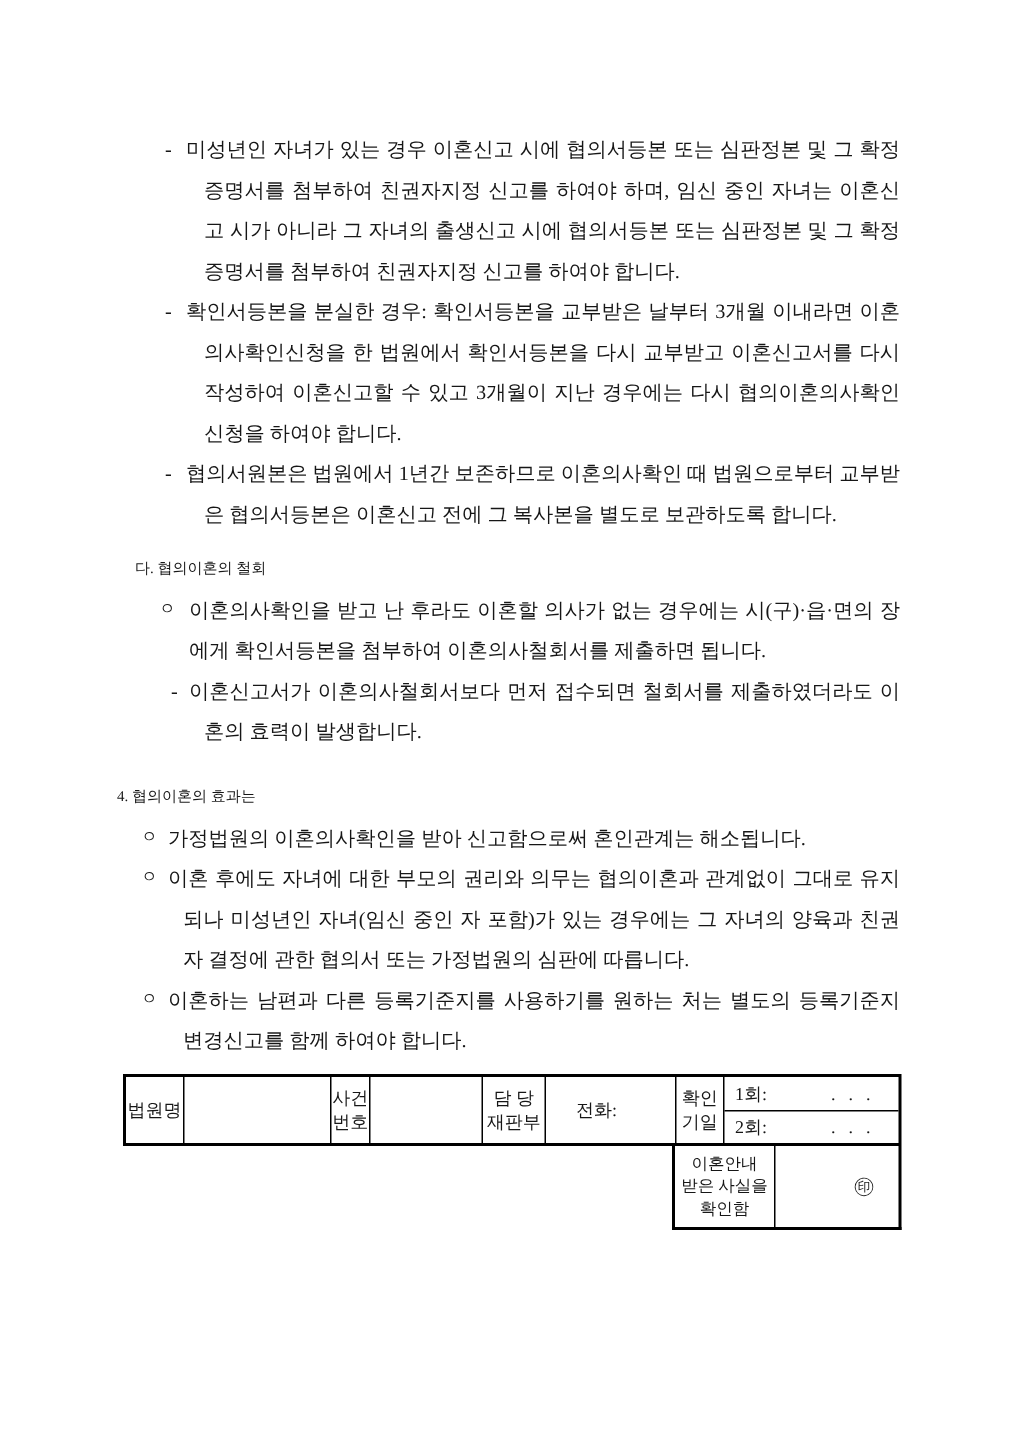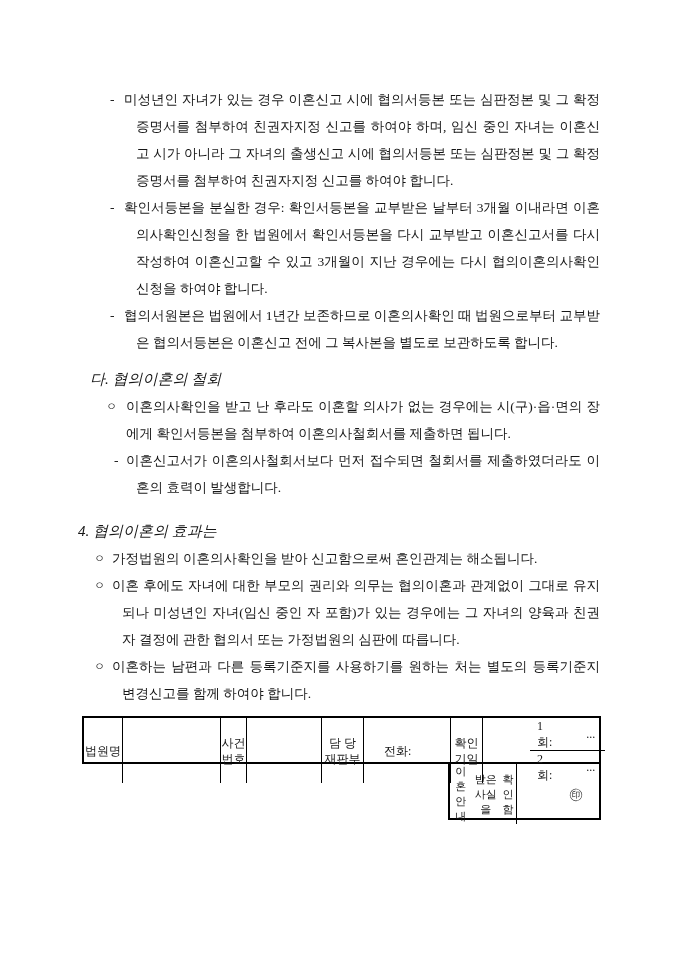--- a/index.html
+++ b/index.html
@@ -20,21 +20,21 @@
 
   .item { display:flex; align-items:flex-start; }
   .item .marker { flex:0 0 auto; }
   .item .text { flex:1 1 auto; }
 
   
   .dash1 { margin-left:32px; }
   .dash1 .marker { width:14px; }
   .dash1 .text { padding-left:12px; text-indent:-12px; }
 
-  .heading { font-size:15px;font-style:italic; }
+  .heading { font-size:10px; }
   .heading-da { margin-left:12px; margin-top:10px; }
   .heading-3  { margin-top:17px; }
 
   
   .circ-da { margin-left:28px; }
   .circ-da .marker { width:20px; font-size:11px; }
   .dash-da { margin-left:36px; }
   .dash-da .marker { width:12px; }
   .dash-da .text { padding-left:10px; text-indent:-10px; }
 
@@ -50,36 +50,36 @@
     grid-template-columns:38px 98px 26px 75px 42px 87px 32px auto;
     height:48px;
     border:2px solid #000;
     box-sizing:border-box;
     line-height:16px;
   }
   .row1 > div { border-left:1px solid #000; }
   .row1 > div:first-child { border-left:none; }
   .cell { display:flex; flex-direction:column; align-items:center; justify-content:center; text-align:center; }
   .cell-phone { display:flex; align-items:center; justify-content:flex-start; padding-left:20px; }
-  .rounds-cell { display:flex; flex-direction:column;padding-left:47px; }
+  .rounds-cell { display:flex; flex-direction:column; }
   .round { flex:1 1 50%; display:flex; align-items:center; padding-left:7px; }
   .round-divider { border-bottom:1px solid #000; }
   .round .dots { flex:1; display:flex; justify-content:space-evenly; padding:0 10px 0 34px; }
 
   .row2 {
     width:153px; margin-left:366px;
     display:grid; grid-template-columns:67px auto;
     height:56px;
     border:2px solid #000; border-top:none;
     box-sizing:border-box;
   }
   .notice-cell {
     border-right:1px solid #000;
     font-size:11px; line-height:15px;
-    display:flex; flex-direction:row; align-items:center; justify-content:center;
+    display:flex; flex-direction:column; align-items:center; justify-content:center;
     text-align:center;
   }
   .seal-cell { display:flex; align-items:center; justify-content:flex-end; padding-right:16px; font-size:14px; }
 </style>
 </head>
 <body>
 
 <div class="page">
   <div class="content">
 

